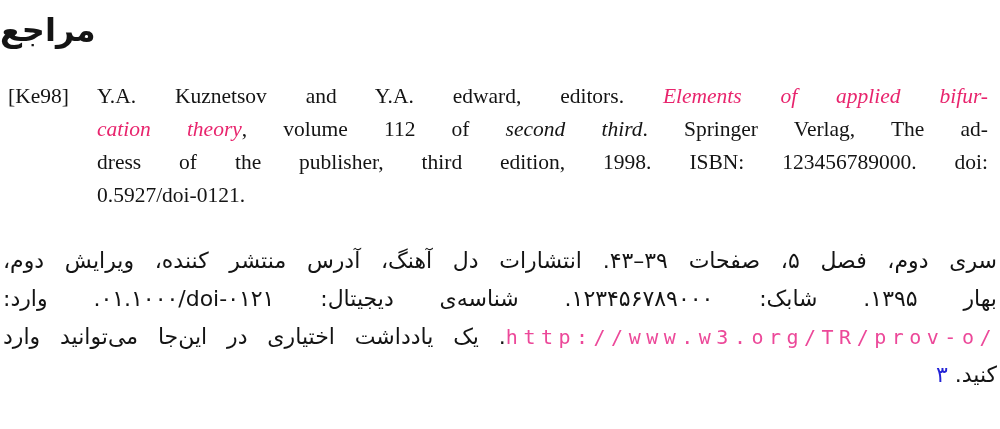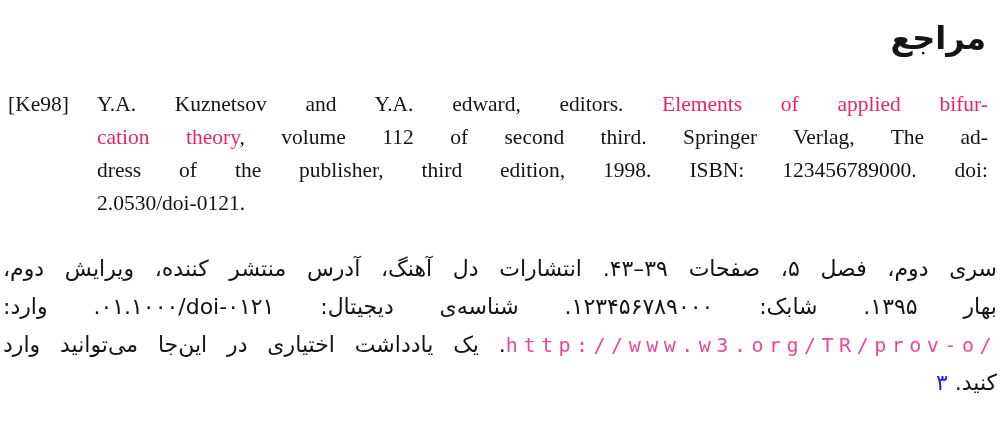--- a/index.html
+++ b/index.html
@@ -1,21 +1,21 @@
 <!DOCTYPE html>
 <html><head>
 <meta charset="utf-8">
 <style>
   html,body{margin:0;padding:0;background:#ffffff;}
   body{width:1000px;height:429px;overflow:hidden;color:#141414;}
 
   .page-title{
     direction:rtl;
-    text-align:right;
-    margin:16px 14px 0 0;
+    text-align:left;
+    margin:8px 14px 0 0;
     font-family:"DejaVu Sans",sans-serif;
     font-weight:bold;
     font-size:32px;
     line-height:44px;
   }
 
   
   .entry-en{
     position:relative;
     margin:28px 12px 0 97px;
@@ -27,21 +27,21 @@
     position:absolute;
     left:-89px;
     top:0;
     text-align:right;
   }
   .jline{
     text-align:justify;
     text-align-last:justify;
   }
   .jline.last-ltr{text-align-last:left;}
-  .ital{}
+  .ital{font-style:italic;}
   .pink{color:#e8246d;}
   .blue{color:#2323d6;}
 
   
   .entry-fa{
     direction:rtl;
     margin:30px 3px 0 3px;
     font-family:"DejaVu Sans",sans-serif;
     font-size:22px;
     line-height:38px;
@@ -78,21 +78,21 @@
 
     <div class="jline">
       <span class="pink ital">cation theory</span><span>, volume 112 of </span><span class="ital">second third</span><span>. Springer Verlag, The ad-</span>
     </div>
 
     <div class="jline">
       <span>dress of the publisher, third edition, 1998. ISBN: 123456789000. doi:</span>
     </div>
 
     <div class="jline last-ltr">
-      <span>2.0530/doi-0121.</span>
+      <span>0.5927/doi-0121.</span>
     </div>
   </div>
 
   <div class="entry-fa">
 
 
     <div class="jline">
       <span>سری دوم، فصل ۵، صفحات ۳۹–۴۳. انتشارات دل آهنگ، آدرس منتشر کننده، ویرایش دوم،</span>
     </div>
 

